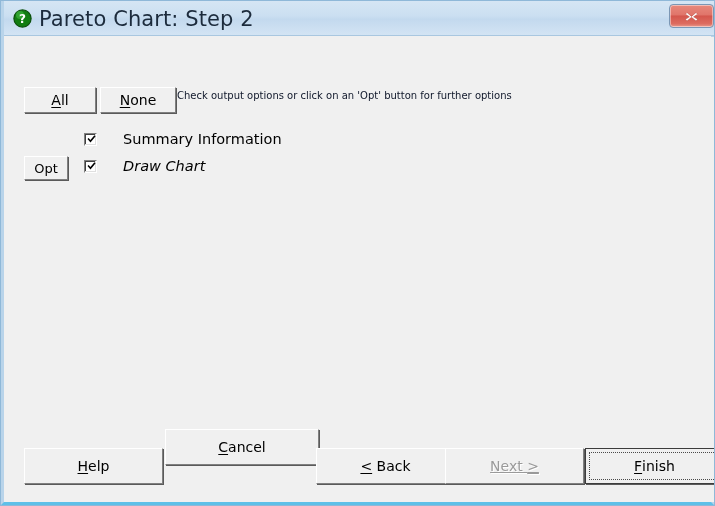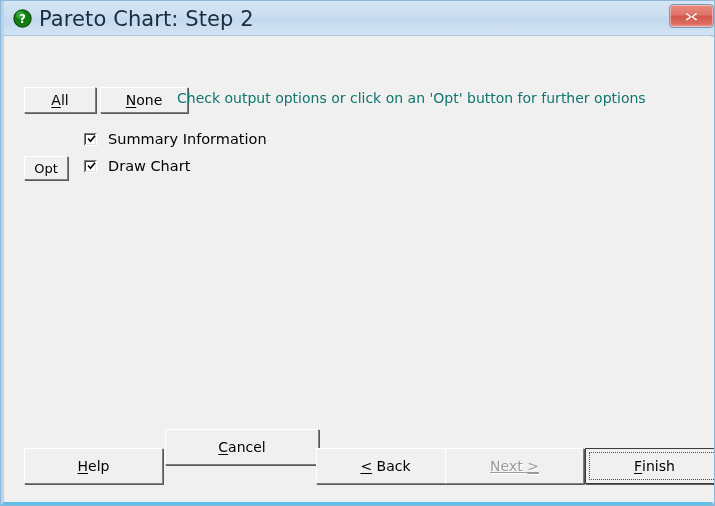--- a/index.html
+++ b/index.html
@@ -131,62 +131,62 @@
     justify-content: center;
     font-size: 14px;
     color: #000;
     white-space: nowrap;
   }
 
   .ul { text-decoration: underline; text-underline-offset: 2px; }
 
   
   #btn-all   { left: 16px;  top: 50px; width: 72px; height: 26px; }
-  #btn-none  { left: 92px;  top: 50px; width: 88px; height: 26px; }
+  #btn-none  { left: 92px;  top: 50px; width: 76px; height: 26px; }
   #btn-opt   { left: 16px;  top: 119px; width: 44px; height: 24px; text-align: right; }
 
   #instruction {
     position: absolute;
     left: 169px;
     top: 53px;
-    font-size: 14px;
-    color: #0f766e;
+    font-size: 10px;
+    color: #0f172a;
     white-space: nowrap;
   }
 
   
   .check-row {
     position: absolute;
     display: flex;
     align-items: center;
     left: 76px;
   }
   #row-summary { top: 94px; }
-  #row-draw    { top: 121px; }
+  #row-draw    { top: 121px; font-style: italic; }
 
   .checkbox {
     width: 13px;
     height: 13px;
     box-sizing: border-box;
     background: #ffffff;
     border-top: 1px solid #808080;
     border-left: 1px solid #808080;
     border-right: 1px solid #ffffff;
     border-bottom: 1px solid #ffffff;
     box-shadow: inset -1px -1px 0 0 #dfdfdf, inset 1px 1px 0 0 #404040;
     position: relative;
     flex: none;
   }
   .checkbox .tick {
     position: absolute;
     left: 1px; top: 0px;
     width: 11px; height: 11px;
   }
   .check-label {
-    margin-left: 11px;
+    margin-left: 26px;
     font-size: 14.5px;
     color: #000;
     white-space: nowrap;
   }
 
   
   #btn-help   { left: 16px;  top: 411px; width: 139px; height: 36px; }
   #btn-cancel { left: 157px; top: 392px; width: 154px; height: 36px; }
   #btn-back   { left: 297px; top: 411px; width: 139px; height: 36px; margin-left: 11px; }
   #btn-next   { left: 437px; top: 411px; width: 139px; height: 36px; }

